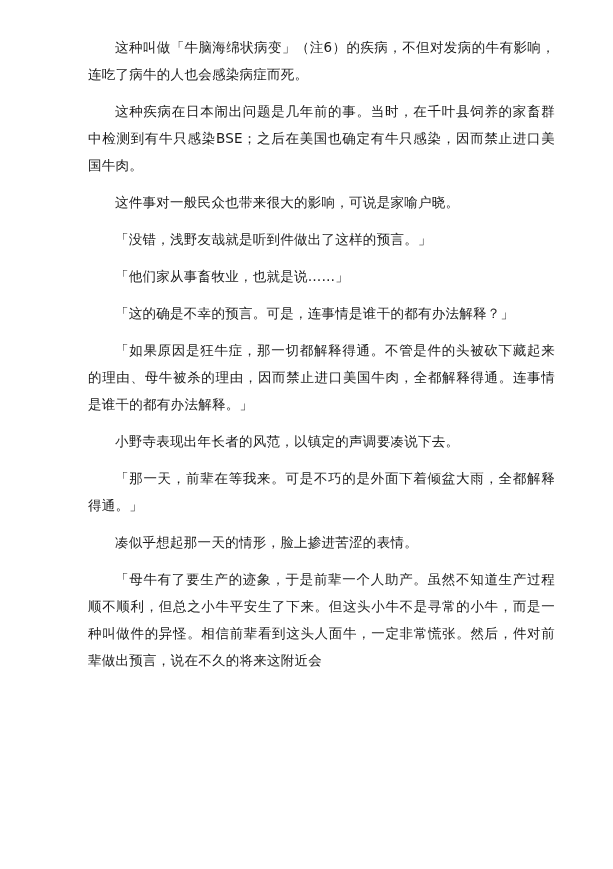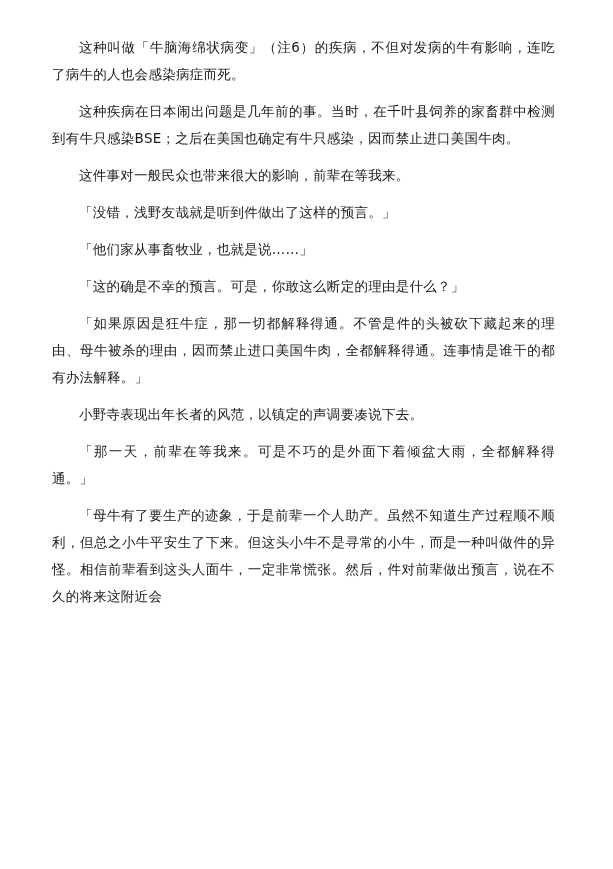--- a/index.html
+++ b/index.html
@@ -12,21 +12,21 @@
     height: 869px;
     overflow: hidden;
     font-family: "DejaVu Sans", "Liberation Sans", sans-serif;
   }
   .page {
     position: relative;
     width: 613px;
     height: 869px;
     background: #ffffff;
     box-sizing: border-box;
-    padding: 34px 58px 0 52px;
+    padding: 34px 58px 0 88px;
   }
   .body-text {
     font-size: 13.5px;
     line-height: 27px;
     color: #1a1a1a;
     text-align: justify;
     text-justify: inter-character;
   }
   .para {
     margin: 0 0 10px 0;
@@ -34,22 +34,23 @@
     letter-spacing: 0.02em;
   }
 </style>
 </head>
 <body>
 
 <div class="page">
   <div class="body-text">
     <p class="para">这种叫做「牛脑海绵状病变」（注6）的疾病，不但对发病的牛有影响，连吃了病牛的人也会感染病症而死。</p>
     <p class="para">这种疾病在日本闹出问题是几年前的事。当时，在千叶县饲养的家畜群中检测到有牛只感染BSE；之后在美国也确定有牛只感染，因而禁止进口美国牛肉。</p>
-    <p class="para">这件事对一般民众也带来很大的影响，前辈在等我来。</p>
+    <p class="para">这件事对一般民众也带来很大的影响，可说是家喻户晓。</p>
     <p class="para">「没错，浅野友哉就是听到件做出了这样的预言。」</p>
     <p class="para">「他们家从事畜牧业，也就是说……」</p>
-    <p class="para">「这的确是不幸的预言。可是，你敢这么断定的理由是什么？」</p>
+    <p class="para">「这的确是不幸的预言。可是，连事情是谁干的都有办法解释？」</p>
     <p class="para">「如果原因是狂牛症，那一切都解释得通。不管是件的头被砍下藏起来的理由、母牛被杀的理由，因而禁止进口美国牛肉，全都解释得通。连事情是谁干的都有办法解释。」</p>
     <p class="para">小野寺表现出年长者的风范，以镇定的声调要凑说下去。</p>
     <p class="para">「那一天，前辈在等我来。可是不巧的是外面下着倾盆大雨，全都解释得通。」</p>
+    <p class="para">凑似乎想起那一天的情形，脸上掺进苦涩的表情。</p>
     <p class="para">「母牛有了要生产的迹象，于是前辈一个人助产。虽然不知道生产过程顺不顺利，但总之小牛平安生了下来。但这头小牛不是寻常的小牛，而是一种叫做件的异怪。相信前辈看到这头人面牛，一定非常慌张。然后，件对前辈做出预言，说在不久的将来这附近会</p>
   </div>
 </div>
 
 </body></html>

